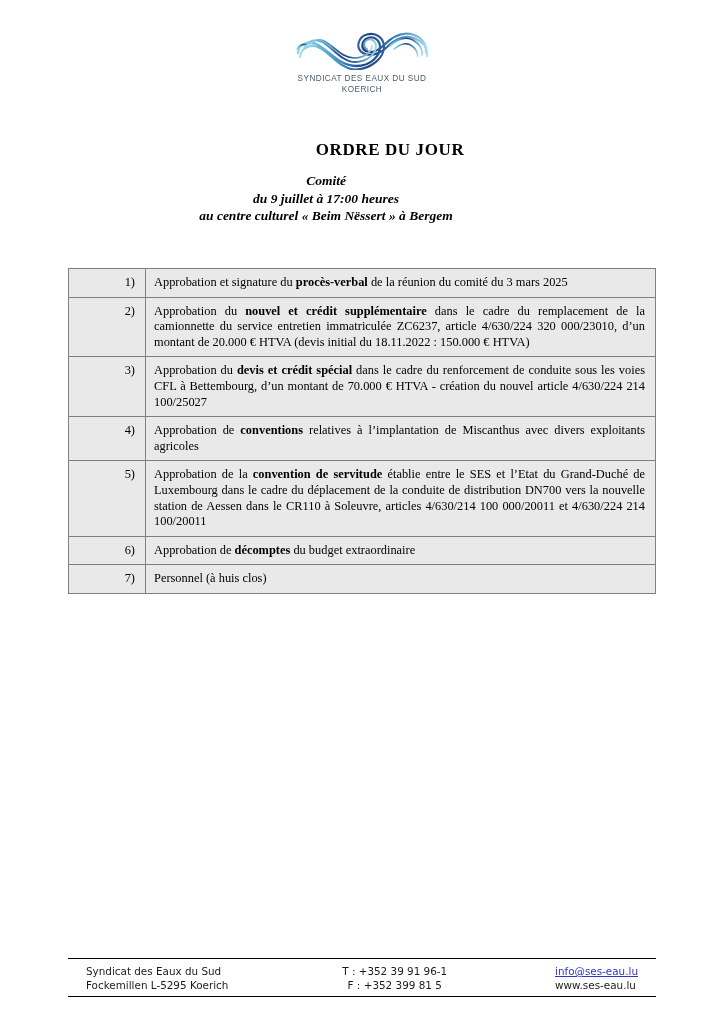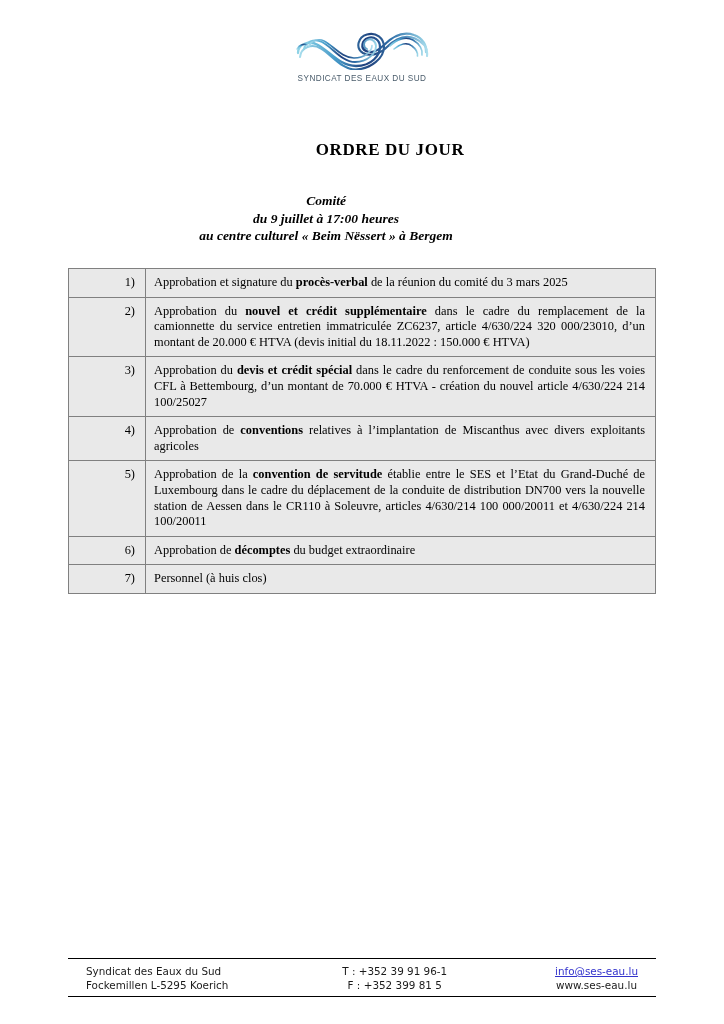--- a/index.html
+++ b/index.html
@@ -62,21 +62,21 @@
     width: 724px;
     text-align: center;
     font-size: 17px;
     font-weight: bold;
     letter-spacing: 0.6px;
     font-family: "Liberation Serif", "DejaVu Serif", serif;
     padding-left: 28px;
   }
   .subtitle-block {
     position: absolute;
-    top: 192px;
+    top: 172px;
     left: 0;
     width: 652px;
     text-align: center;
     font-family: "Liberation Serif", "DejaVu Serif", serif;
     font-size: 13.5px;
     font-weight: bold;
     font-style: italic;
     line-height: 17.5px;
   }
 
@@ -140,21 +140,21 @@
     color: #1a1a1a;
   }
   .footer-col {
     white-space: nowrap;
   }
   .footer-col.center {
     text-align: center;
     padding-left: 6px;
   }
   .footer-col.right {
-    text-align: center;
+    text-align: left;
   }
   .footer-link {
     color: #3333cc;
     text-decoration: underline;
   }
   .footer-site {
     color: #1a1a1a;
     text-decoration: none;
   }
 </style>
@@ -195,20 +195,21 @@
       </g>
       <g fill="none" stroke="url(#waveGrad)" stroke-width="3.2" stroke-linecap="round">
         <path d="M196,44 C210,30 228,24 242,32 C256,40 262,52 260,62"></path>
         <path d="M204,50 C216,40 230,36 240,44 C248,50 252,58 251,64"></path>
       </g>
       <g fill="none" stroke="url(#waveGrad2)" stroke-width="3.0" stroke-linecap="round">
         <path d="M10,50 C14,42 24,38 32,42"></path>
       </g>
     </svg>
     <div class="logo-caption">SYNDICAT DES EAUX DU SUD</div>
+    <div class="logo-caption-line2">KOERICH</div>
   </div>
 
   <div class="doc-title">ORDRE DU JOUR</div>
 
   <div class="subtitle-block">
     <div>Comité</div>
     <div>du 9 juillet à 17:00 heures</div>
     <div>au centre culturel « Beim Nëssert » à Bergem</div>
   </div>
 

